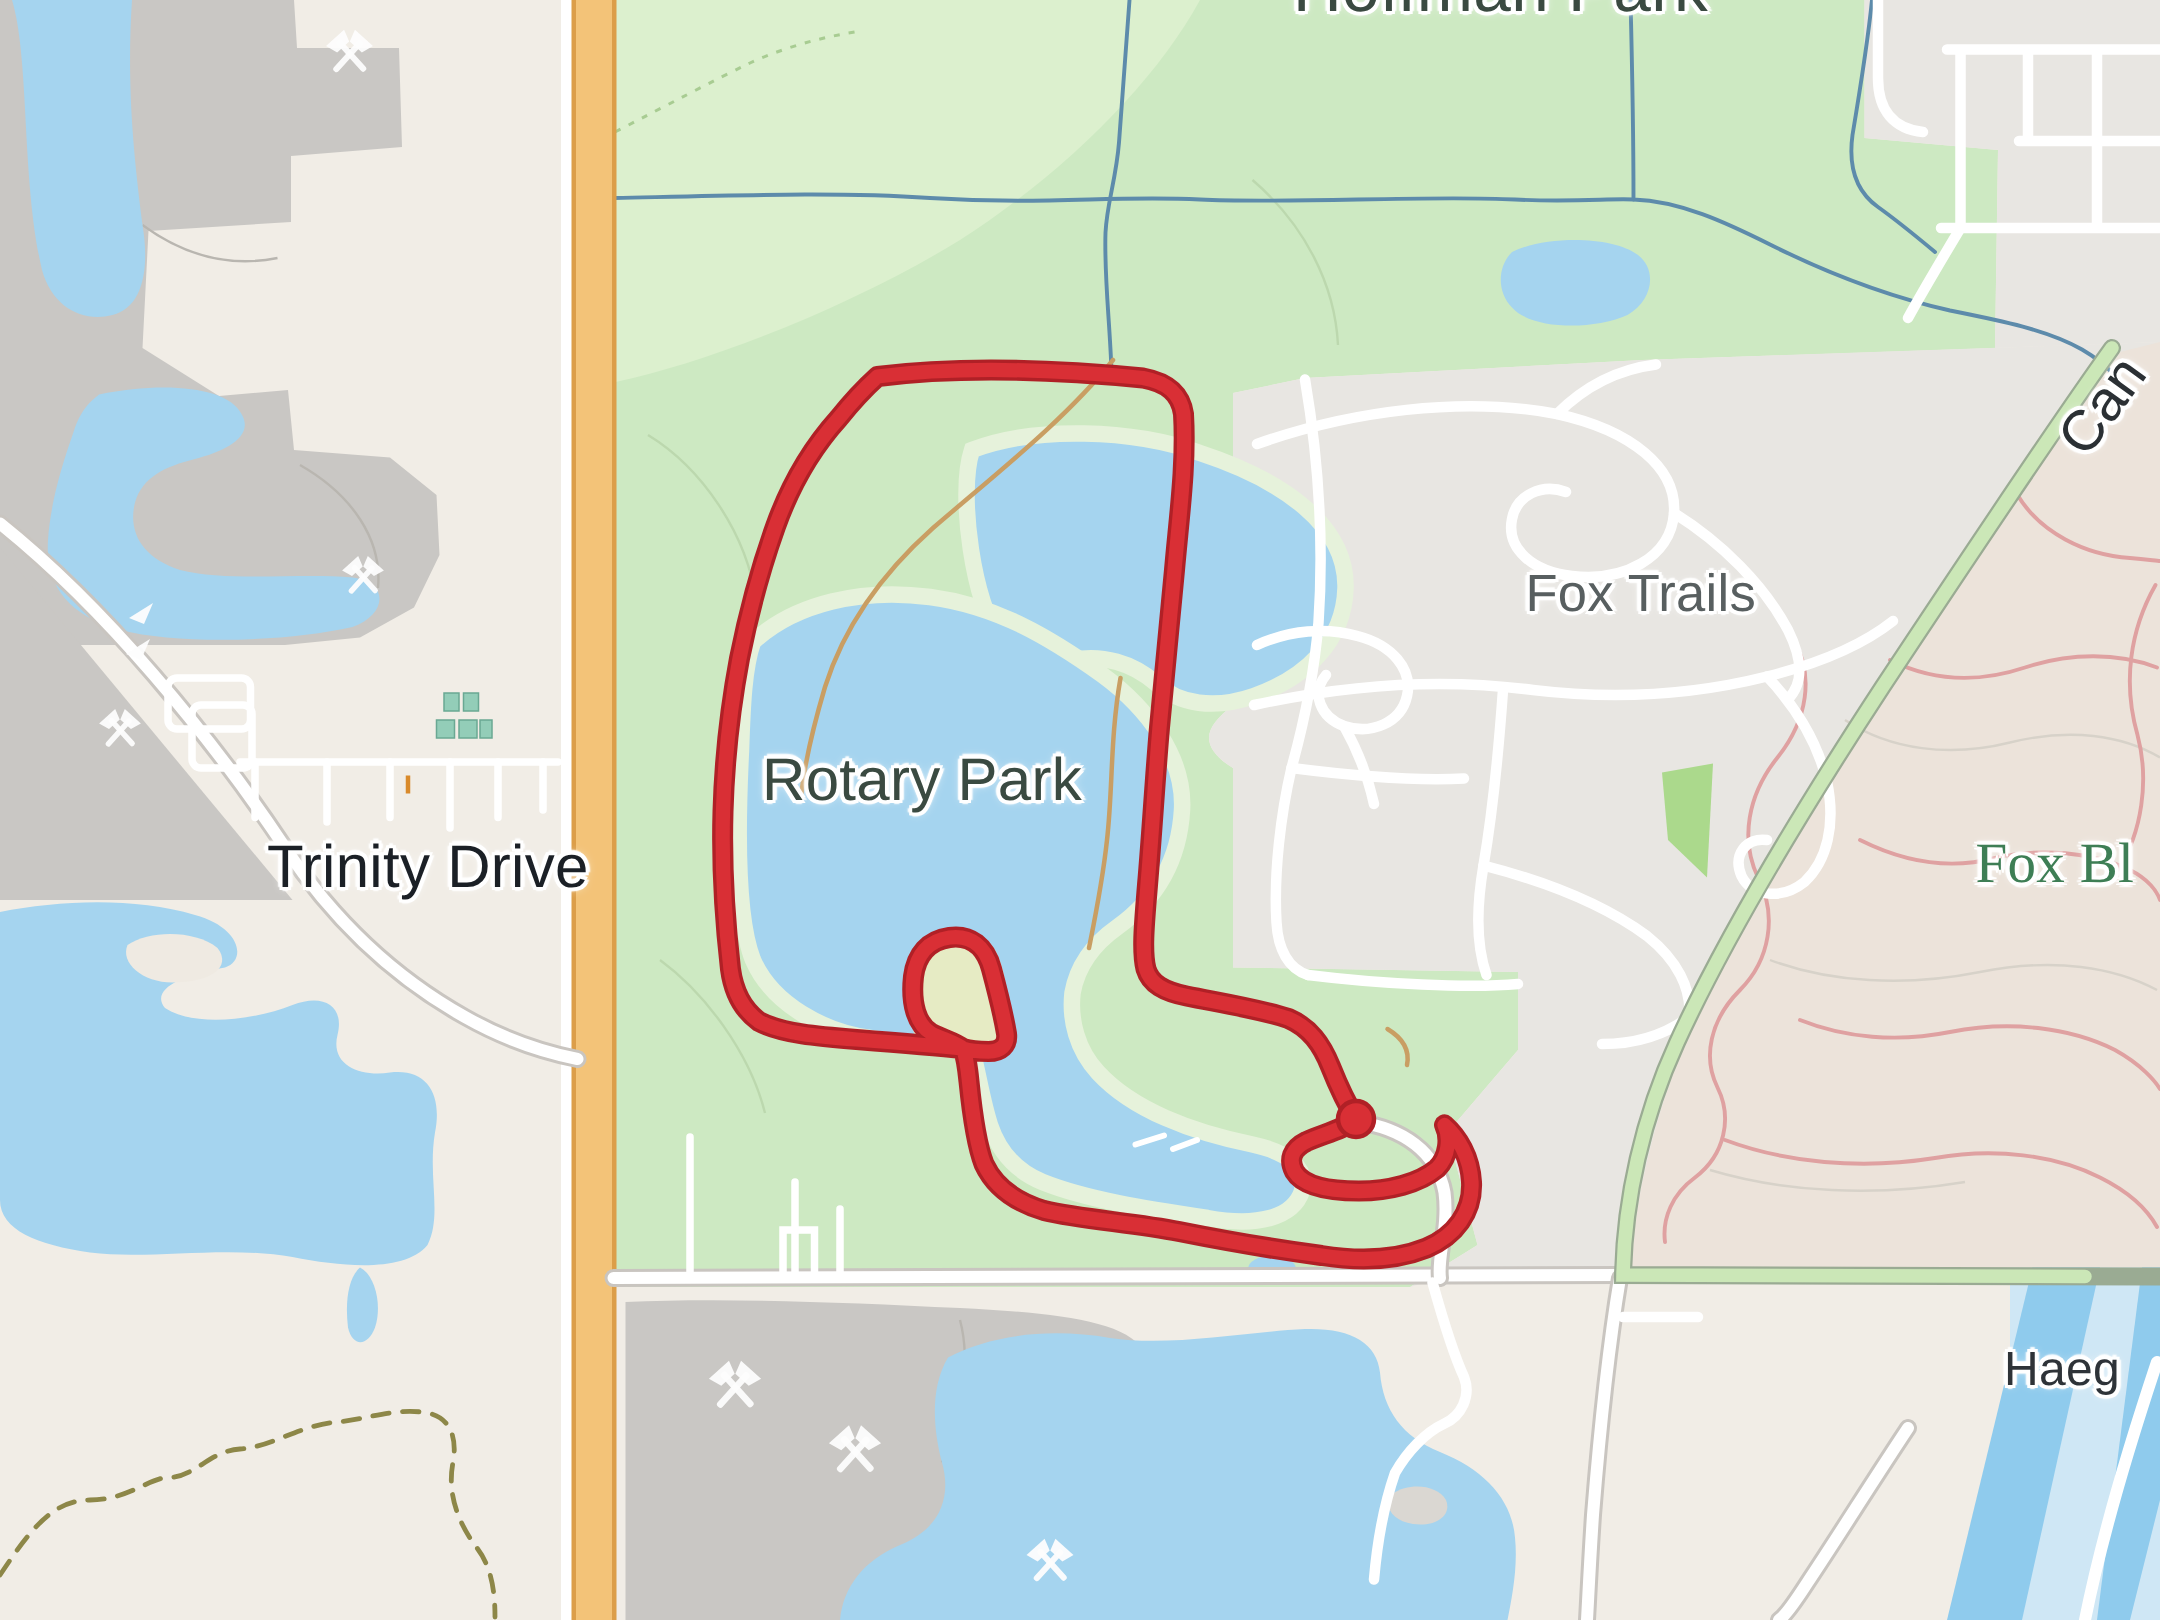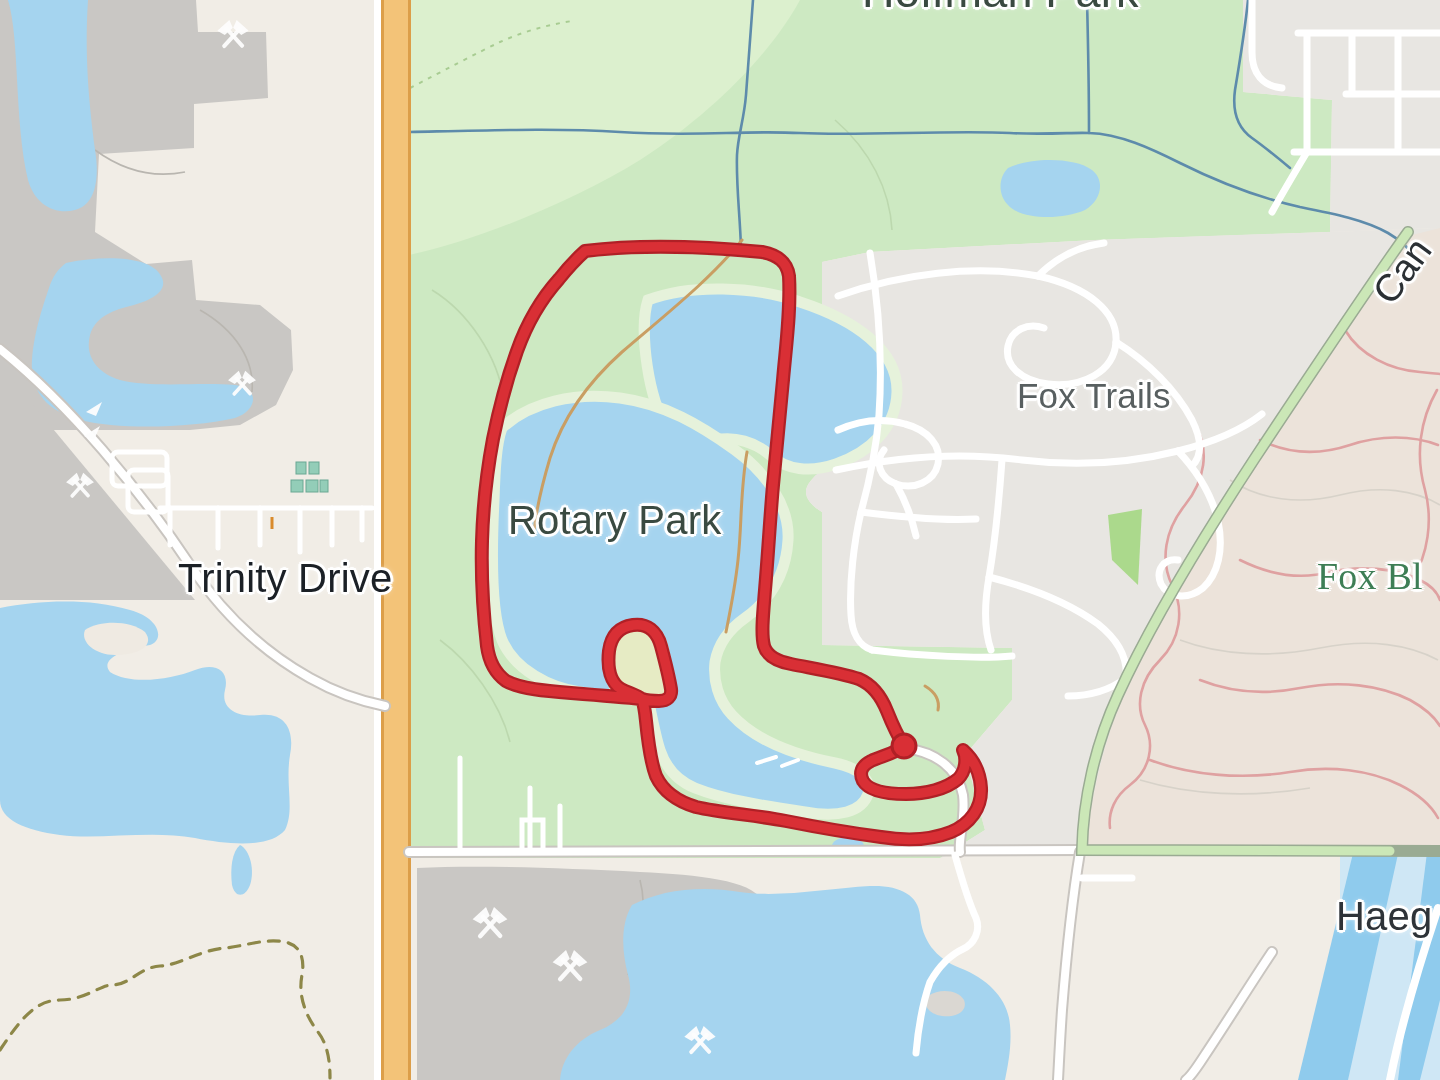--- a/index.html
+++ b/index.html
@@ -36,21 +36,21 @@
   .route-inner{stroke:var(--route-red);stroke-width:9.5;fill:none;stroke-linejoin:round;stroke-linecap:round;}
   .hammer{fill:#fdfdfd;opacity:.95;}
   .teal-b{fill:var(--teal-building);stroke:#6aa893;stroke-width:1;}
   .maplabel{position:absolute;white-space:nowrap;line-height:1;letter-spacing:0.2px;
     text-shadow:-2px -2px 0 #fff,2px -2px 0 #fff,-2px 2px 0 #fff,2px 2px 0 #fff,0 -3px 1px #fff,0 3px 1px #fff,-3px 0 1px #fff,3px 0 1px #fff,0 0 7px #fff;}
   .lbl-hoffman{top:-31px;left:862px;font-size:45px;color:var(--label-park-green);}
   .lbl-rotary{top:500px;left:479px;font-size:40px;color:var(--label-park-green);padding-left:29px;}
   .lbl-foxtrails{top:378px;left:977px;font-size:35px;color:var(--label-city-gray);margin-left:40px;}
   .lbl-trinity{top:542px;left:178px;font-size:40px;color:var(--label-road-dark);margin-top:16px;}
   .lbl-foxbluff{top:557px;left:1317px;font-size:38px;color:var(--label-bluff-green);font-family:Liberation Serif, serif;}
-  .lbl-haeg{top:896px;left:1336px;font-size:40px;color:#2e3338;}
+  .lbl-haeg{top:896px;left:1336px;font-size:32px;color:#2e3338;}
   .lbl-can{top:288px;left:1366px;font-size:38px;color:#2b3034;transform:rotate(-54deg);transform-origin:left top;}
 </style>
 </head>
 <body>
 
 <div class="viewport">
   <svg width="1440" height="1080" viewBox="0 0 1440 1080">
     <defs>
       <g id="hammers">
         <g transform="rotate(42)">

